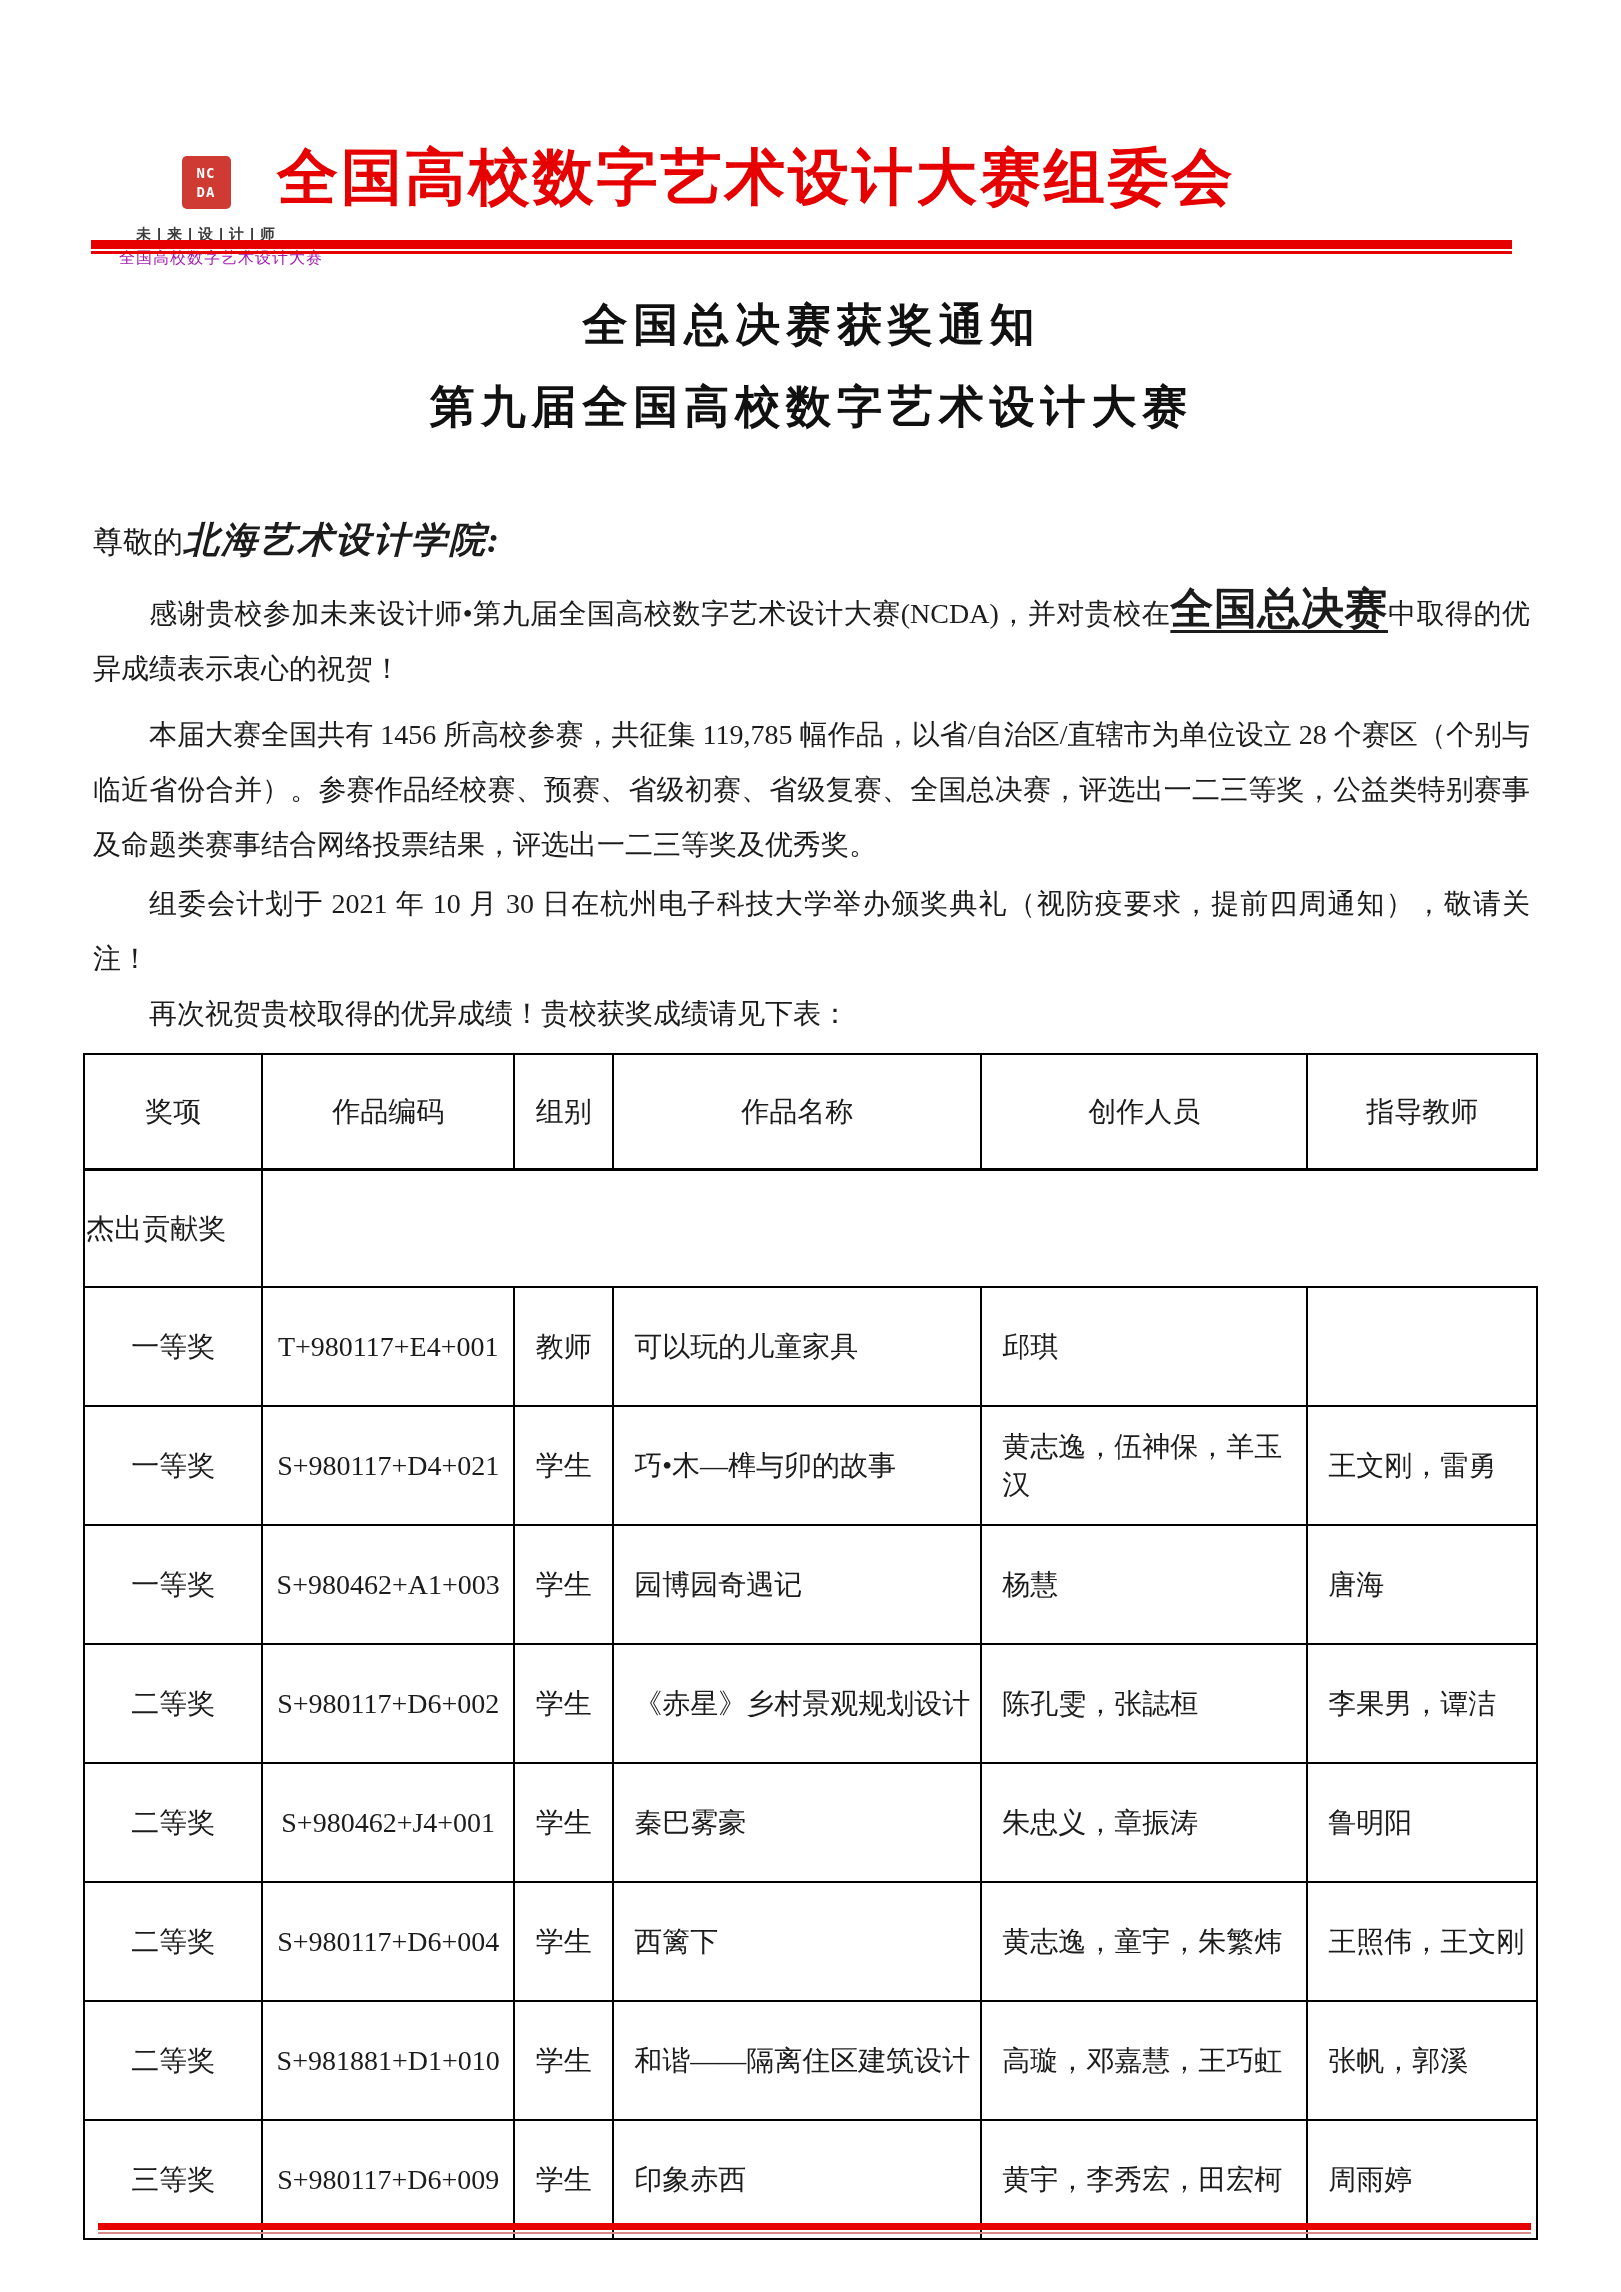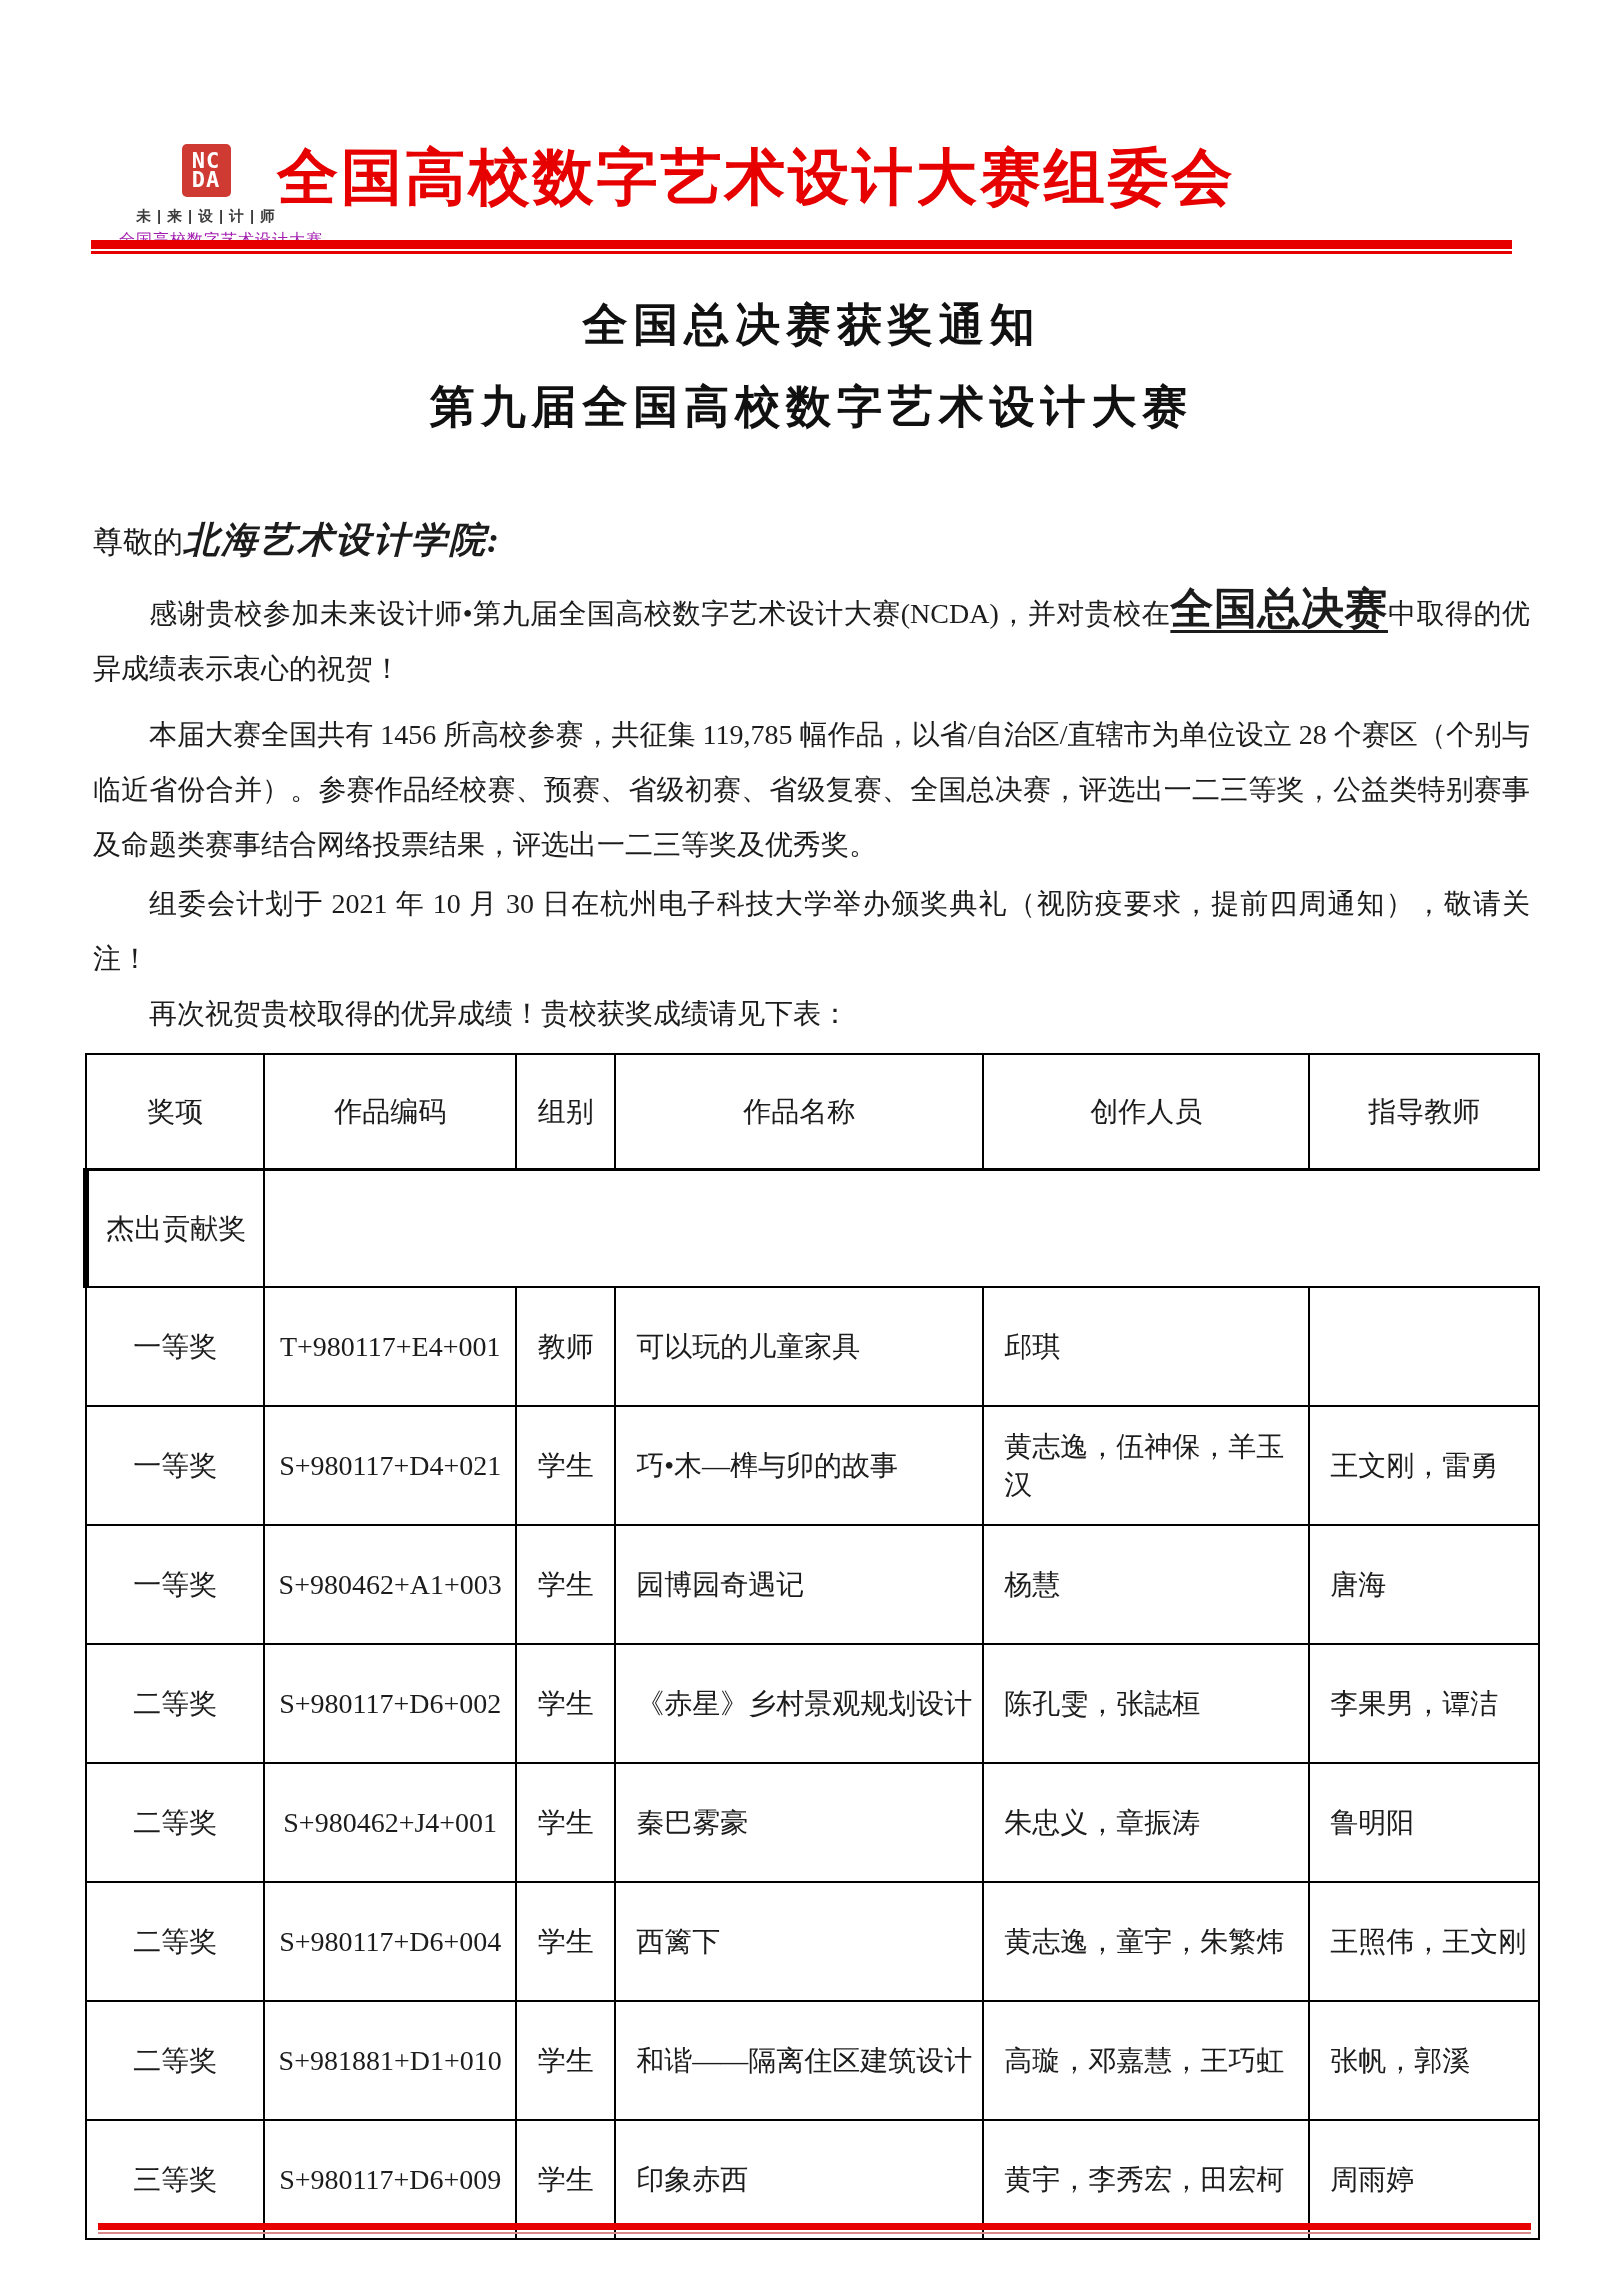--- a/index.html
+++ b/index.html
@@ -9,24 +9,24 @@
     height:2293px;
     background:#ffffff;
     font-family:"Liberation Serif", serif;
     color:#1c1c1c;
     overflow:hidden;
   }
 
   
   .logo-block{position:absolute;left:119px;top:140px;width:174px;text-align:center;}
   .logo-square{
-    width:49px;height:53px;margin:4px auto;background:#cf3a33;border-radius:4.9px;
+    width:49px;height:53px;margin:16px auto;background:#cf3a33;border-radius:4.9px;
     display:flex;flex-direction:column;align-items:center;justify-content:center;
     color:#ffffff;font-family:"DejaVu Sans Mono", monospace;font-weight:bold;
-    font-size:22px;line-height:18.6px;letter-spacing:1px;text-align:center;
+    font-size:14px;line-height:18.6px;letter-spacing:1px;text-align:center;
   }
   .logo-tagline{
     margin-top:9.8px;font-size:14.7px;color:#3c3c3c;letter-spacing:1px;
     font-family:"Liberation Sans", sans-serif;font-weight:bold;white-space:nowrap;
   }
   .logo-subtitle{
     margin-top:3.9px;font-size:16px;color:#a21caf;letter-spacing:1px;
     font-family:Liberation Mono, monospace;white-space:nowrap;
   }
   .org-title{
@@ -70,21 +70,21 @@
     border-top:2px solid #000;border-bottom:3.9px solid #000;border-right:2px solid #000;
   }
   .awards-table th:first-child{border-left:2px solid #000;border-radius:15px;}
   .awards-table td{height:115px;border-top:2.9px solid #000;border-right:2px solid #000;}
   .awards-table tr.data td:first-child{border-left:2px solid #000;}
   .awards-table tr.data.last td{border-bottom:2.9px solid #000;border-radius:10px;}
   .awards-table td.c{text-align:center;}
   .awards-table td.l{text-align:left;padding-left:20px;}
   .awards-table tr.special td{border:none;height:113px;}
   .awards-table tr.special td.special-label{
-    border-left:6px solid #000000;border-right:2px solid #000;text-align:center;
+    border-left:2px solid #000000;border-right:2px solid #000;text-align:left;
   }
 
   
   .footer-rule{position:absolute;left:98px;top:2223px;width:1433px;}
   .footer-rule .rule-thick{height:6.9px;background:#e60000;}
   .footer-rule .rule-thin{height:2px;background:#d98a8a;margin-top:2px;}
 </style>
 </head>
 <body>
 

